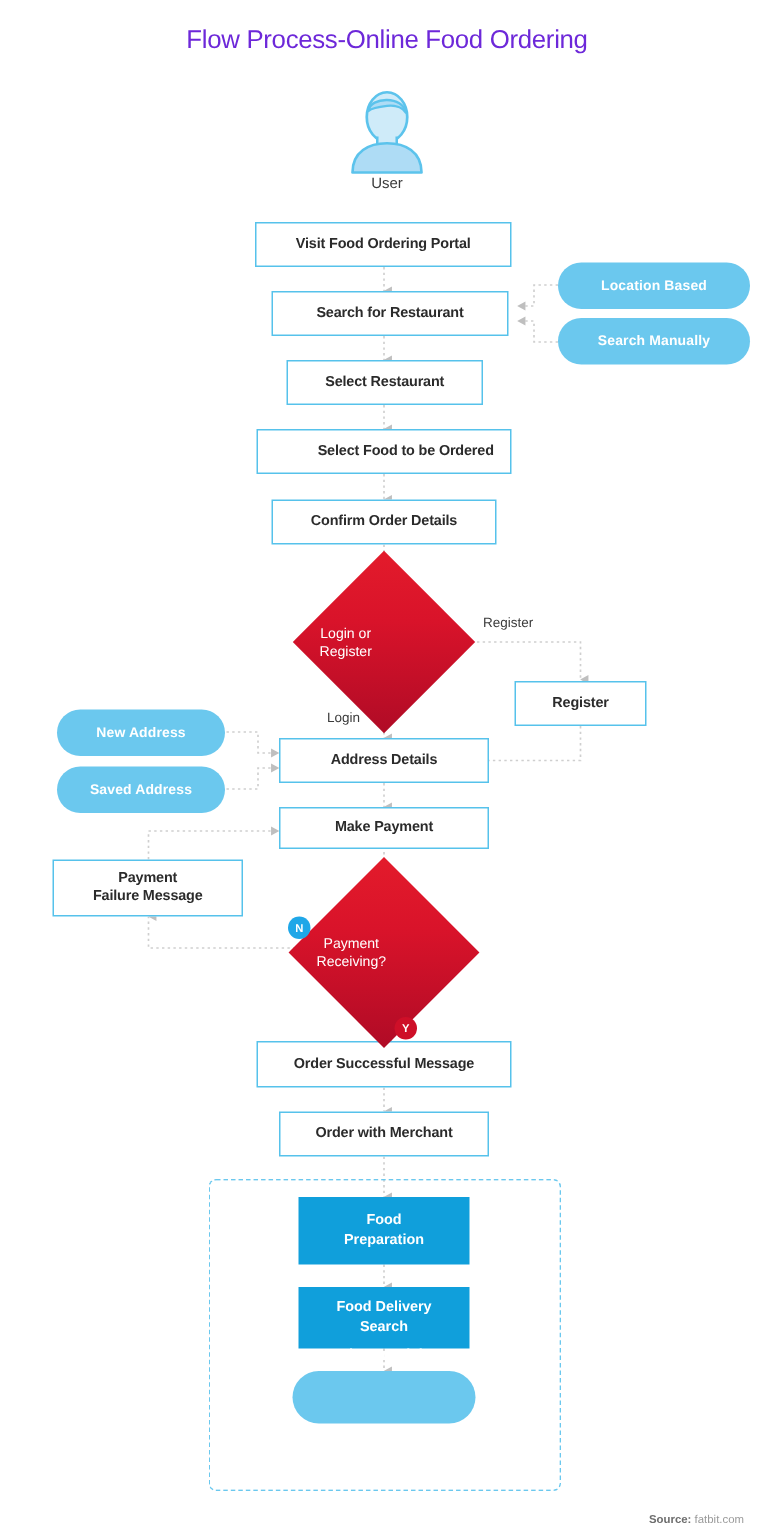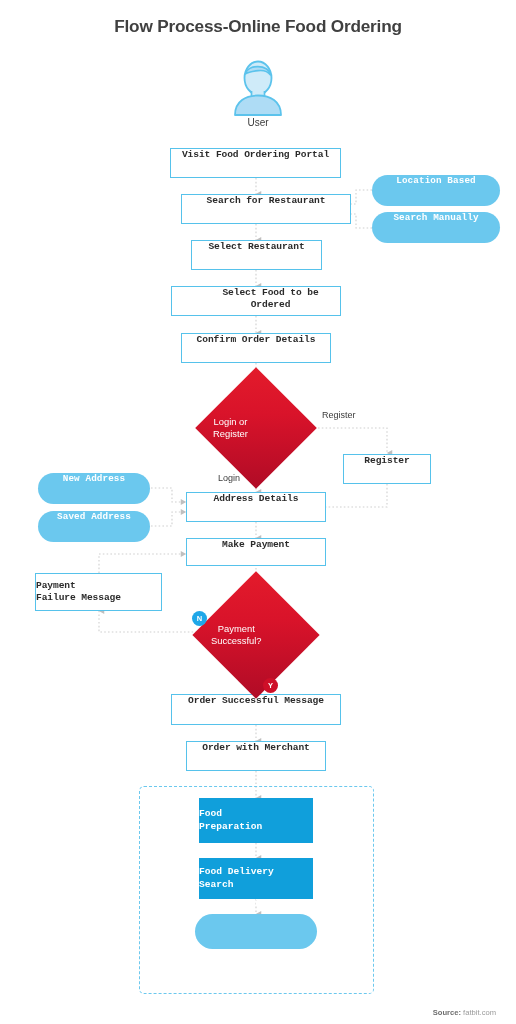--- a/index.html
+++ b/index.html
@@ -13,21 +13,21 @@
     overflow: hidden;
   }
   #canvas { position: absolute; left: 0; top: 0; width: 516px; height: 1024px; }
 
   #svg-layer {
     position: absolute; left: 0; top: 0;
     width: 516px; height: 1024px;
     pointer-events: none;
   }
 
-  .node { position: absolute; display: flex; align-items: flex-start; justify-content: center; text-align: center; font-family: Liberation Mono, monospace; }
+  .node { position: absolute; display: flex; align-items: center; justify-content: center; text-align: center; }
 
   
   .pbox {
     border: 1.6px solid #56C2EB;
     background: #ffffff;
     color: #2b2b2b;
     font-size: 9.6px;
     font-weight: bold;
     line-height: 1.25;
     letter-spacing: -0.1px;
@@ -83,22 +83,22 @@
     font-size: 9px;
     font-weight: normal;
     white-space: nowrap;
   }
 
   #title {
     position: absolute;
     left: 0; top: 16px; width: 516px;
     text-align: center;
     font-size: 17.2px;
-    font-weight: bold;
-    color: #404040;
+    font-weight: normal;
+    color: #6d28d9;
     letter-spacing: -0.2px;
   }
 
   #user-icon { position: absolute; left: 231px; top: 58px; width: 54px; height: 58px; }
   #user-label {
     position: absolute; left: 0; top: 117px; width: 516px;
     text-align: center; font-size: 10px; color: #3b3b3b;
   }
 
   #offline-frame {
@@ -180,21 +180,21 @@
       <path d="M20.5,33 L20.5,40 L33.5,40 L33.5,33" fill="#CFEBF9" stroke="#5CC3EC" stroke-width="1.7"></path>
       <path d="M4,57 C4,43 15,37.5 27,37.5 C39,37.5 50,43 50,57 Z" fill="#AEDCF5" stroke="#5CC3EC" stroke-width="1.8" stroke-linejoin="round"></path>
     </svg>
   </div>
   <div id="user-label">User</div>
 
   <div class="node pbox" style="left:170px; top:148px; width:171px; height:30px;">
     <span>Visit Food Ordering Portal</span>
   </div>
 
-  <div class="node pbox" style="left:181px; top:194px; width:170px; height:30px;">
+  <div class="node pbox" style="left:181px; top:194px; width:158px; height:30px;">
     <span>Search for Restaurant</span>
   </div>
 
   <div class="node pbox" style="left:191px; top:240px; width:131px; height:30px;">
     <span>Select Restaurant</span>
   </div>
 
   <div class="node pbox" style="left:171px; top:286px; width:170px; height:30px;padding-left:29px;">
     <span>Select Food to be Ordered</span>
   </div>
@@ -250,21 +250,21 @@
         <div>Register</div>
       </div>
     </div>
   </div>
 
   <div class="diamond" style="left:211px; top:590px; width:90px; height:90px;">
     <div class="dshape"></div>
     <div class="dtext">
       <div>
         <div>Payment</div>
-        <div>Successful?</div>
+        <div>Receiving?</div>
       </div>
     </div>
   </div>
 
   <div class="edge-label" style="left:322px; top:410px;">Register</div>
   <div class="edge-label" style="left:218px; top:473px;">Login</div>
 
   <div class="badge badge-n" style="left:192px; top:611px;">N</div>
   <div class="badge badge-y" style="left:263px; top:678px;">Y</div>
 

